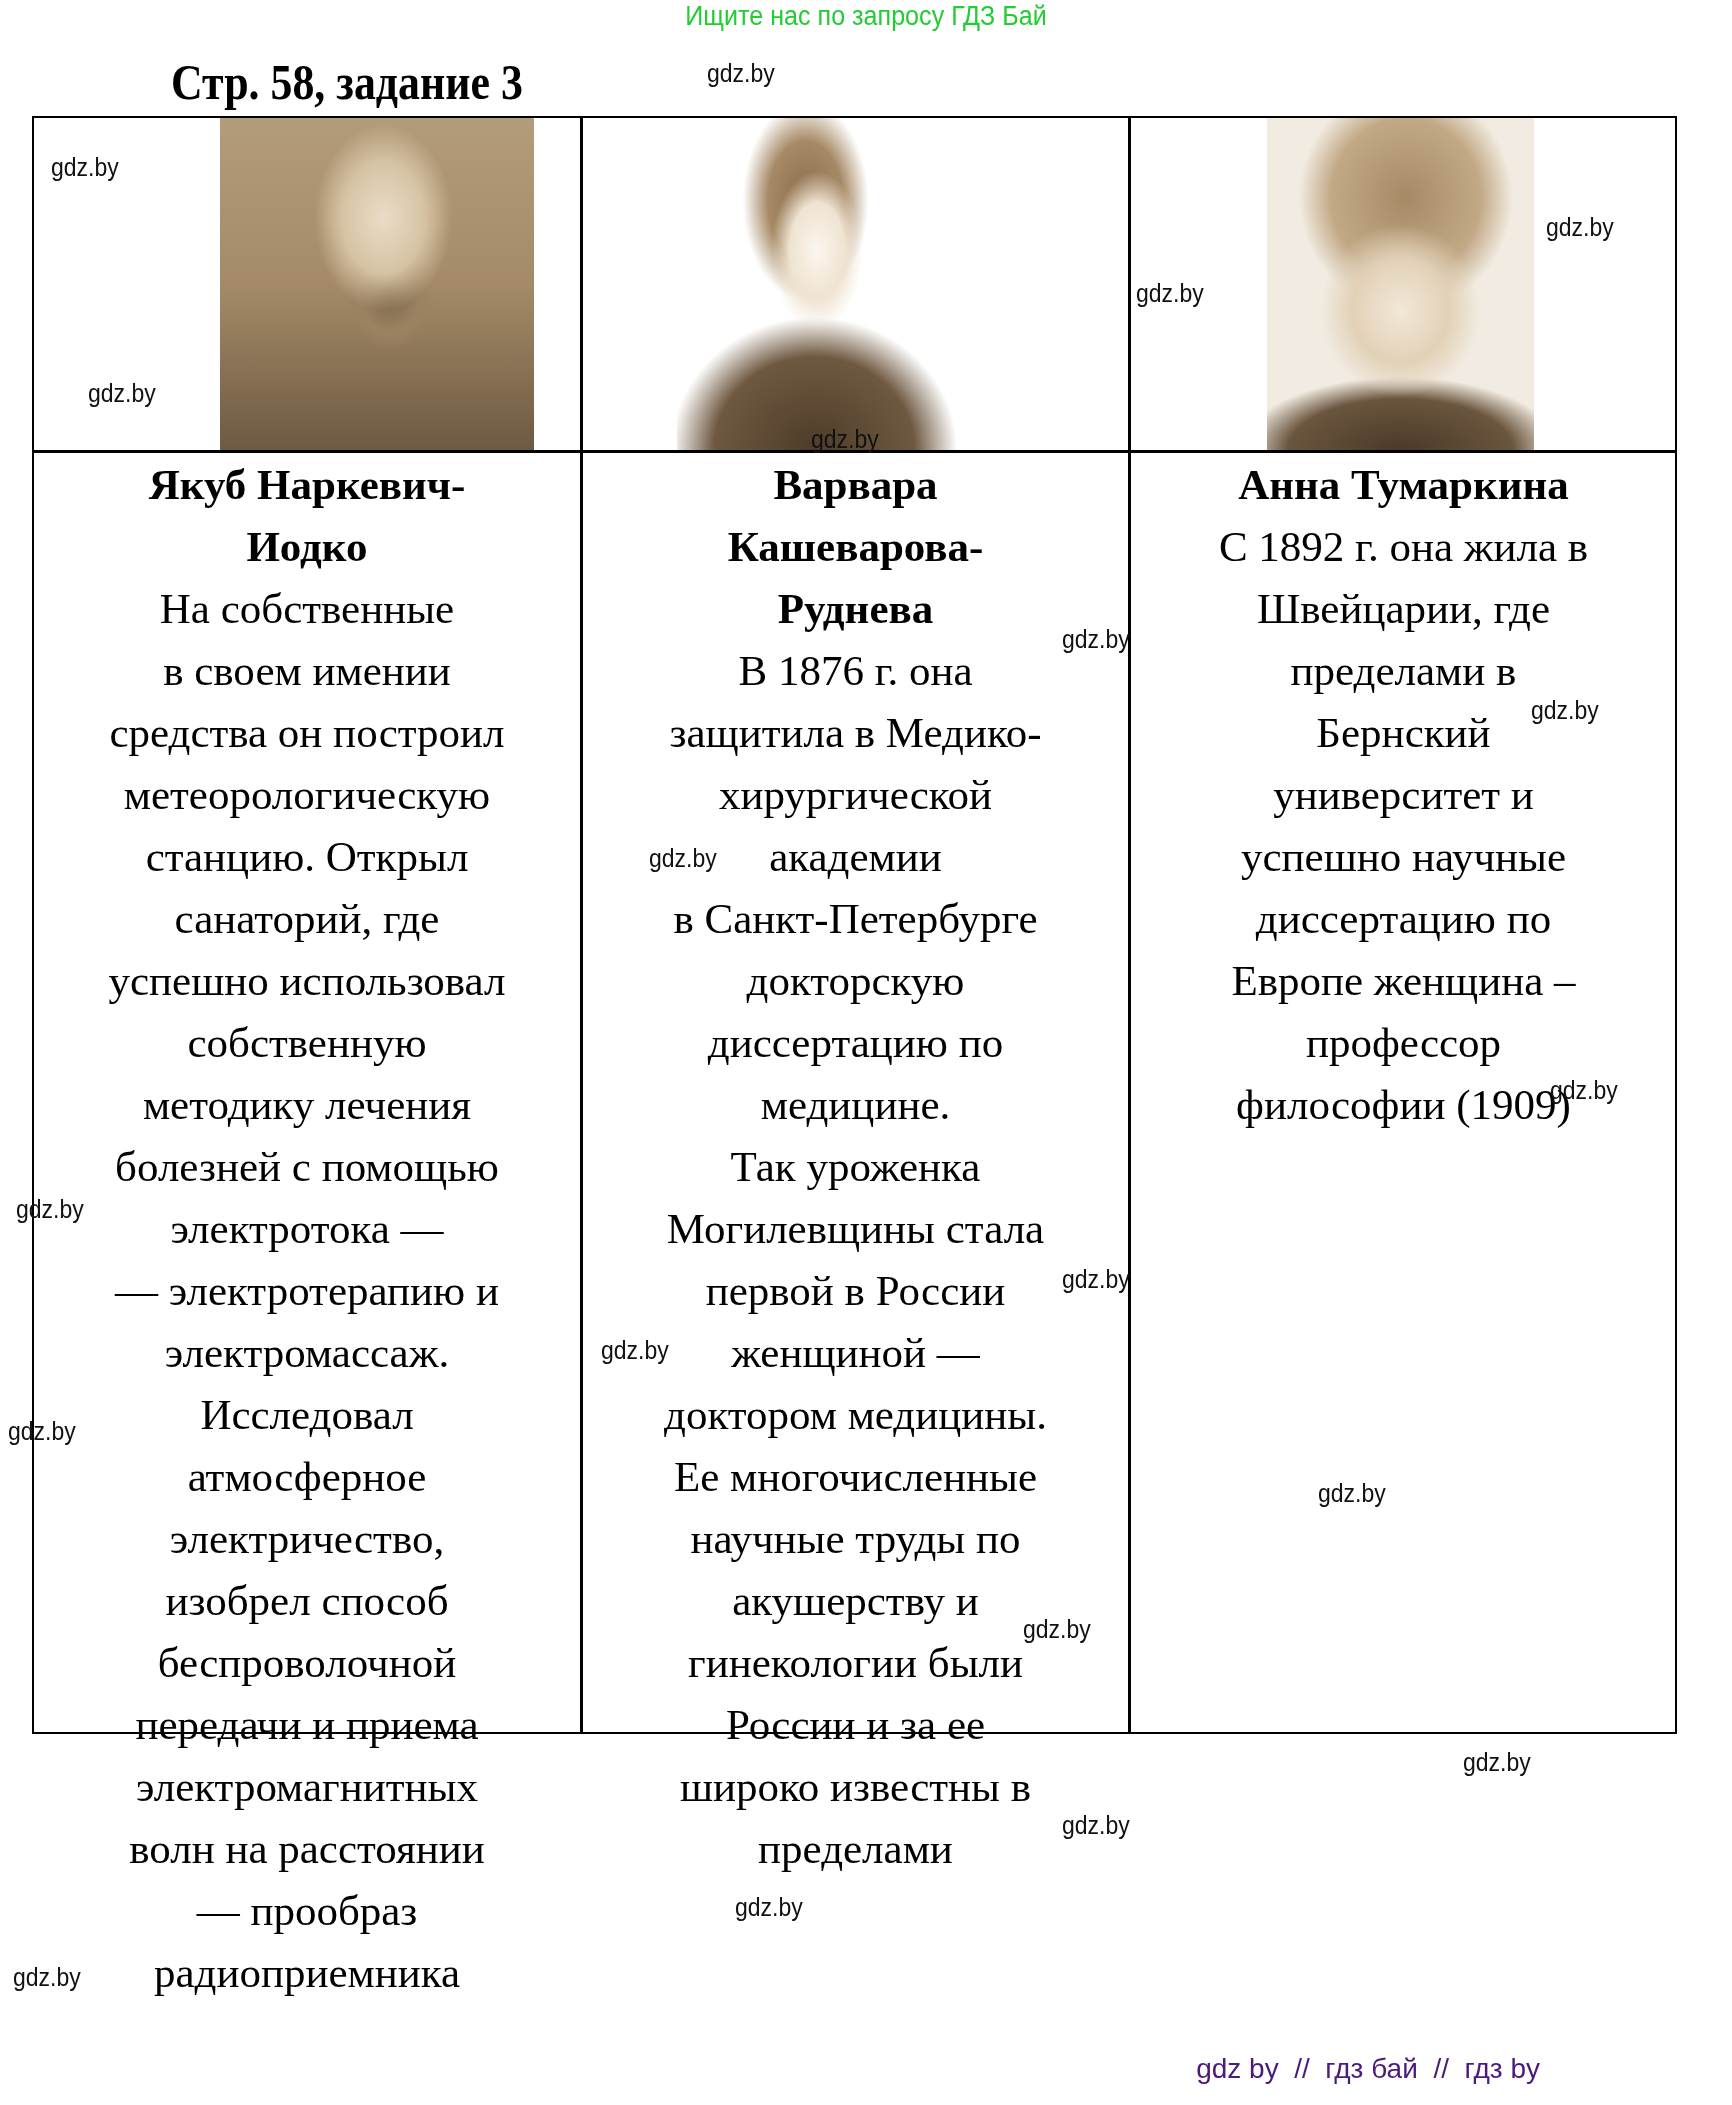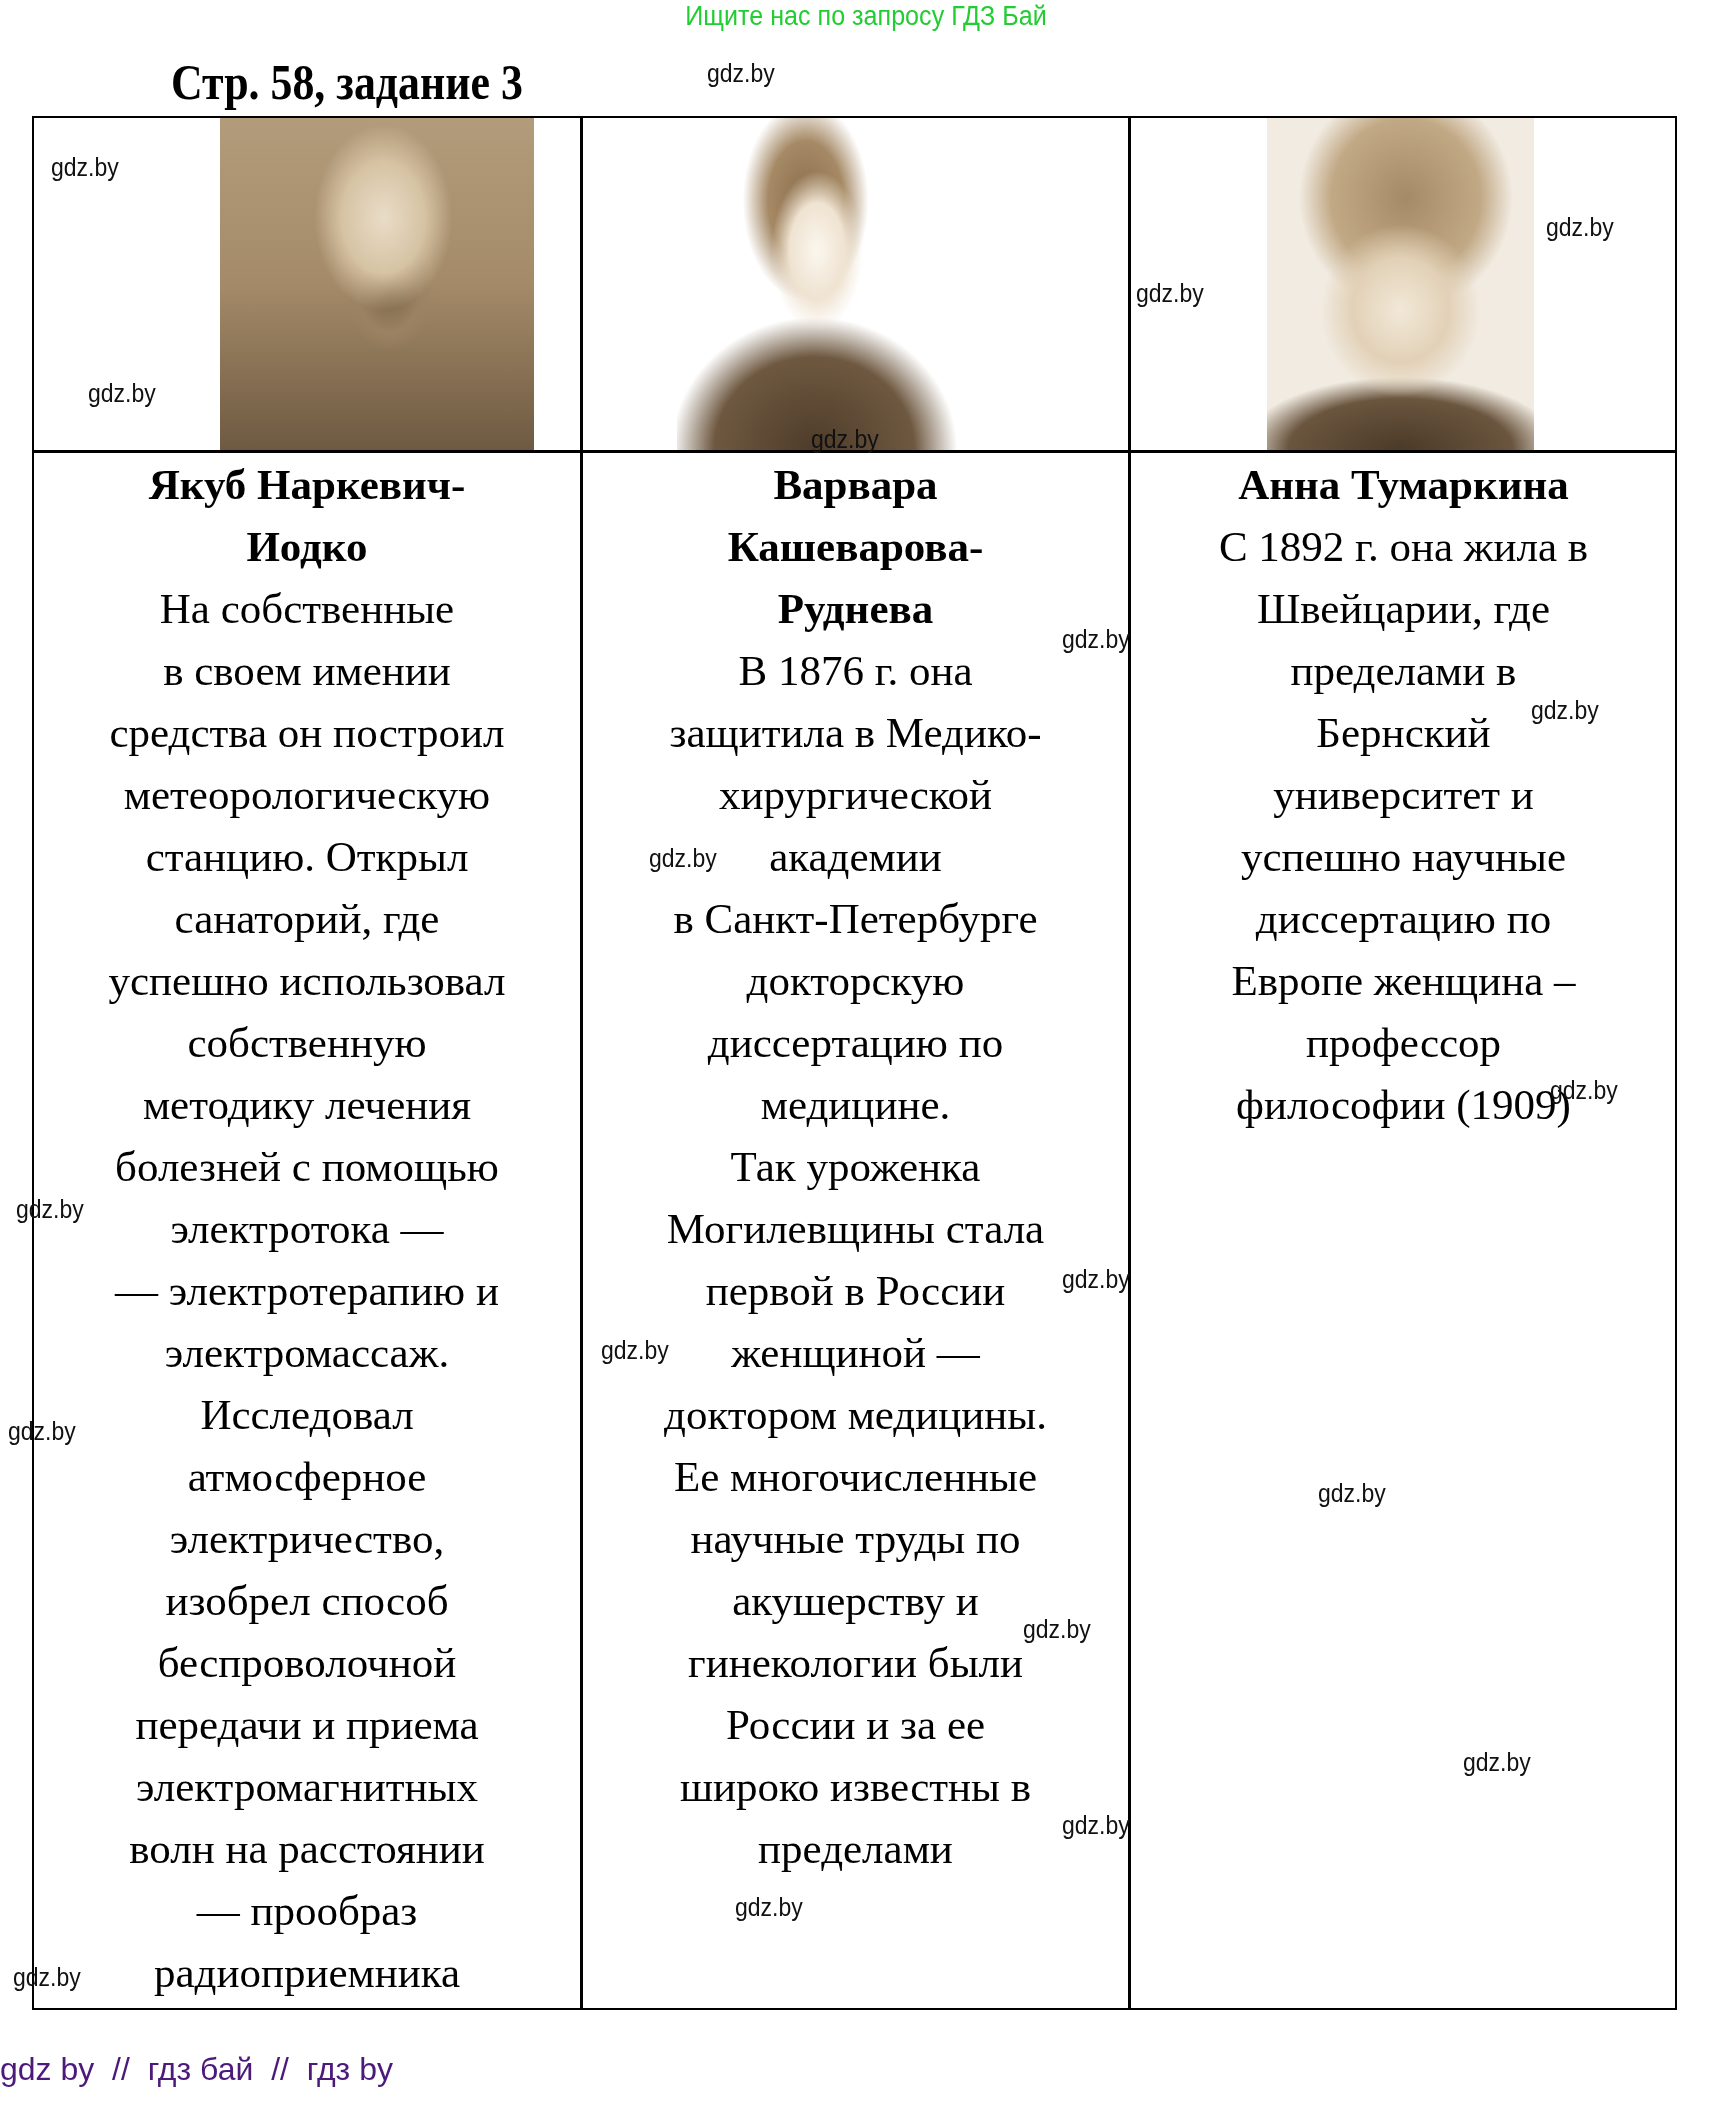--- a/index.html
+++ b/index.html
@@ -13,21 +13,21 @@
     transform: scaleX(0.93);
   }
   .page-title {
     position: absolute; left: 171px; top: 54px;
     font-family: "Liberation Serif", serif; font-weight: bold;
     font-size: 51px; line-height: 56px; white-space: nowrap;
     transform: scaleX(0.86); transform-origin: left center;
   }
 
   .table {
-    position: absolute; left: 32px; top: 116px; width: 1645px; height: 1894px;
+    position: absolute; left: 32px; top: 116px; width: 1645px; height: 1618px;
     border: 2.8px solid #000;
   }
   .vline { position: absolute; top: 0; bottom: 0; width: 2.8px; background: #000; }
   .hline { position: absolute; left: 0; right: 0; height: 2.8px; background: #000; }
 
   .photo-cell { position: absolute; top: 0; height: 332px; overflow: hidden; }
   .photo {
     position: absolute; top: 0; height: 332px;
     background: radial-gradient(ellipse at 50% 35%, #e6d9c4 0%, #c9b08c 35%, #8a6f4e 70%, #5c4631 100%);
   }
@@ -53,22 +53,22 @@
   }
   .text-cell .name { font-weight: bold; display: block; }
   .text-cell .line { display: block; white-space: nowrap; }
 
   .wm {
     position: absolute; font-family: "Liberation Sans", sans-serif;
     font-size: 25px; line-height: 30px; color: #111; white-space: nowrap;
     transform: scaleX(0.92); transform-origin: left center;
   }
   .footer {
-    position: absolute; left: 0; top: 2052px; width: 1540px; text-align: left;
-    font-family: "Liberation Sans", sans-serif; font-size: 32px; line-height: 34px;
+    position: absolute; left: 0; top: 2052px; width: 1540px; text-align: right;
+    font-family: "Liberation Sans", sans-serif; font-size: 28px; line-height: 34px;
     color: #4b1a7a; white-space: pre;
   }
 </style>
 </head>
 <body>
 
 <div class="top-banner">Ищите нас по запросу ГДЗ Бай</div>
 
 <div class="page-title">Стр. 58, задание 3</div>
 

